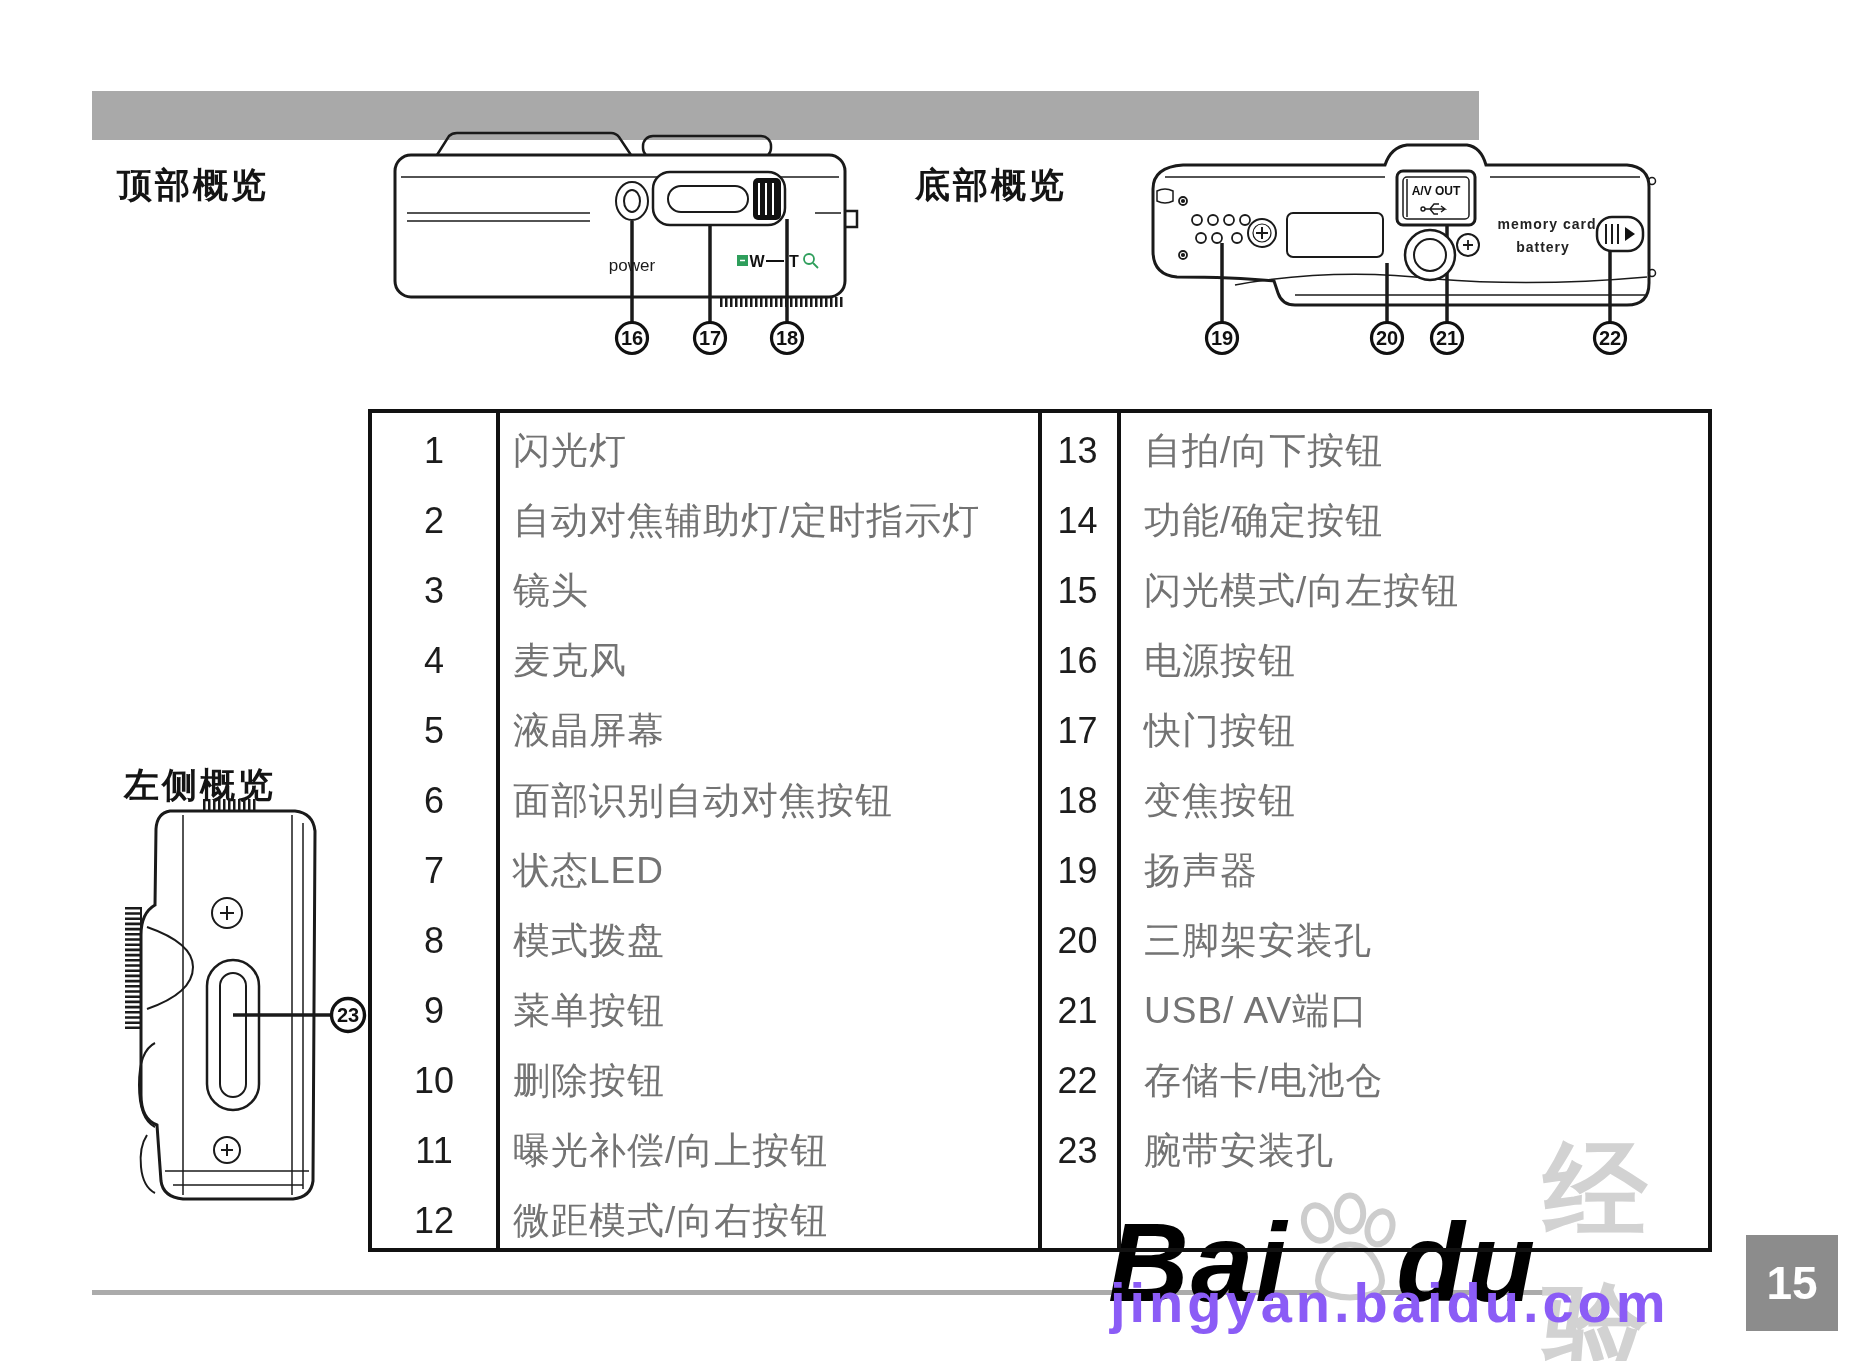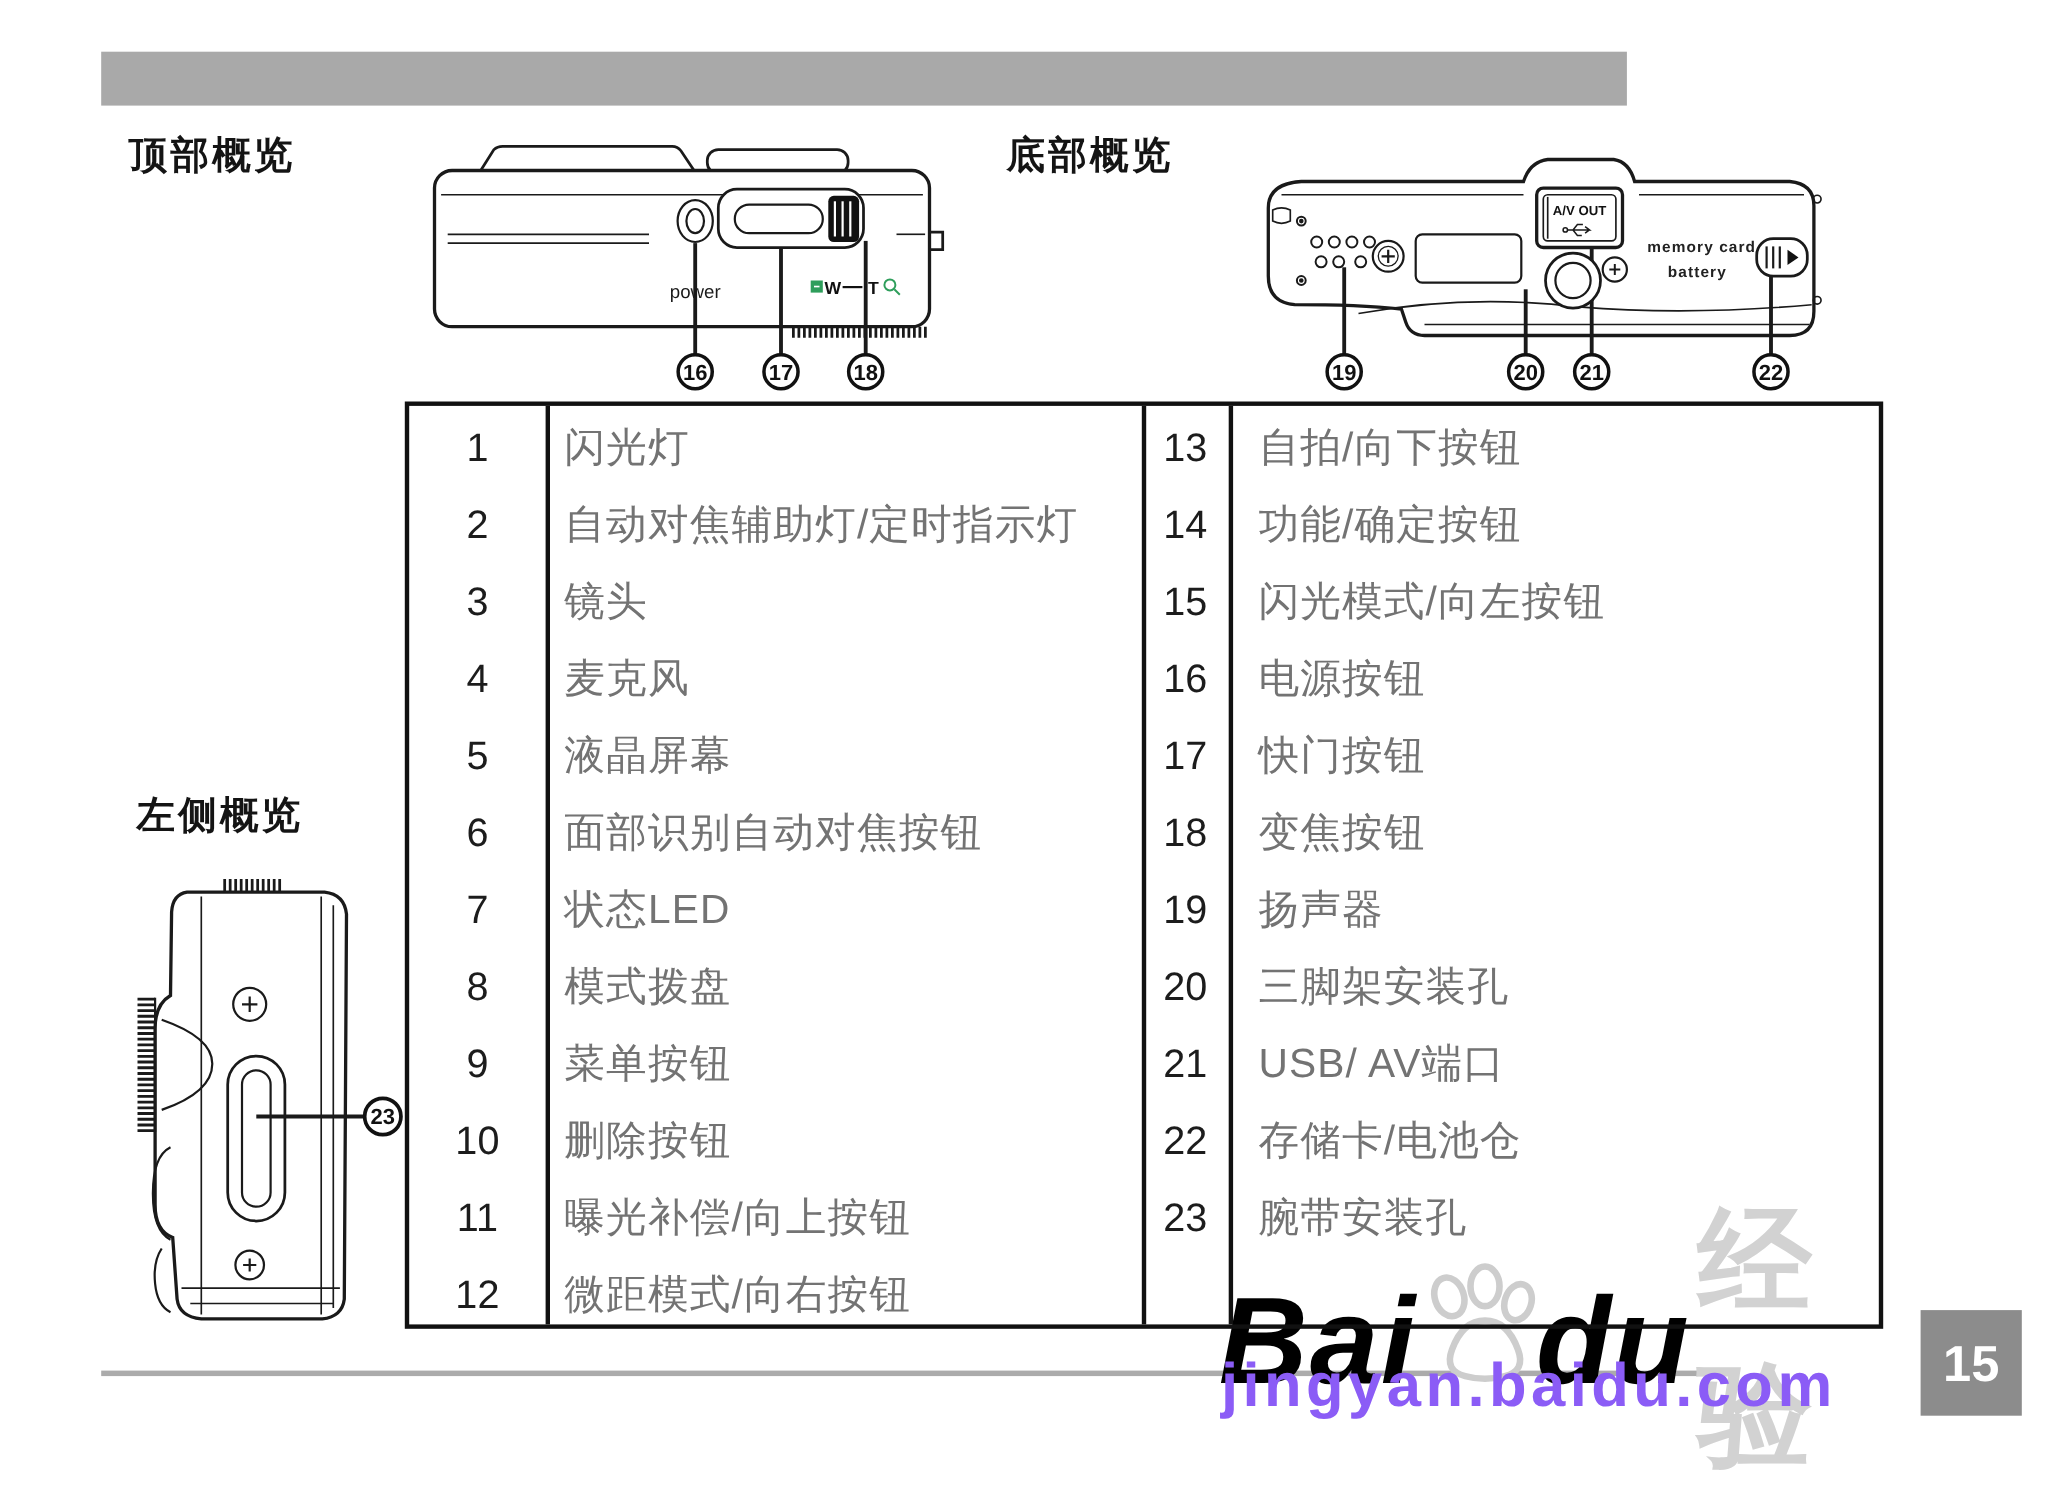--- a/index.html
+++ b/index.html
@@ -1,18 +1,18 @@
 <!DOCTYPE html>
 <html><head>
 <meta charset="utf-8">
 <style>
   html,body{margin:0;padding:0;background:#ffffff;}
   body{width:1871px;height:1361px;position:relative;overflow:hidden;
        font-family:"Liberation Sans",sans-serif;color:#111;}
-  .abs{position:absolute;}
+  .abs{position:absolute;margin-top:44px;}
   #header-bar{left:92px;top:47px;width:1387px;height:49px;background:#a9a9a9;}
   .sec-label{font-size:35px;font-weight:600;letter-spacing:3px;color:#141414;white-space:nowrap;}
   #lbl-top{left:117px;top:118px;}
   #lbl-bottom{left:915px;top:118px;text-align:right;}
   #lbl-left{left:124px;top:718px;}
   
   #parts-table{left:368px;top:365px;width:1336px;height:835px;border:4px solid #111;background:transparent;z-index:2;}
   .vline{position:absolute;top:0;bottom:0;width:4px;background:#111;}
   #v1{left:124px;} #v2{left:666px;} #v3{left:745px;}
   .prow{position:absolute;height:42px;line-height:42px;}

